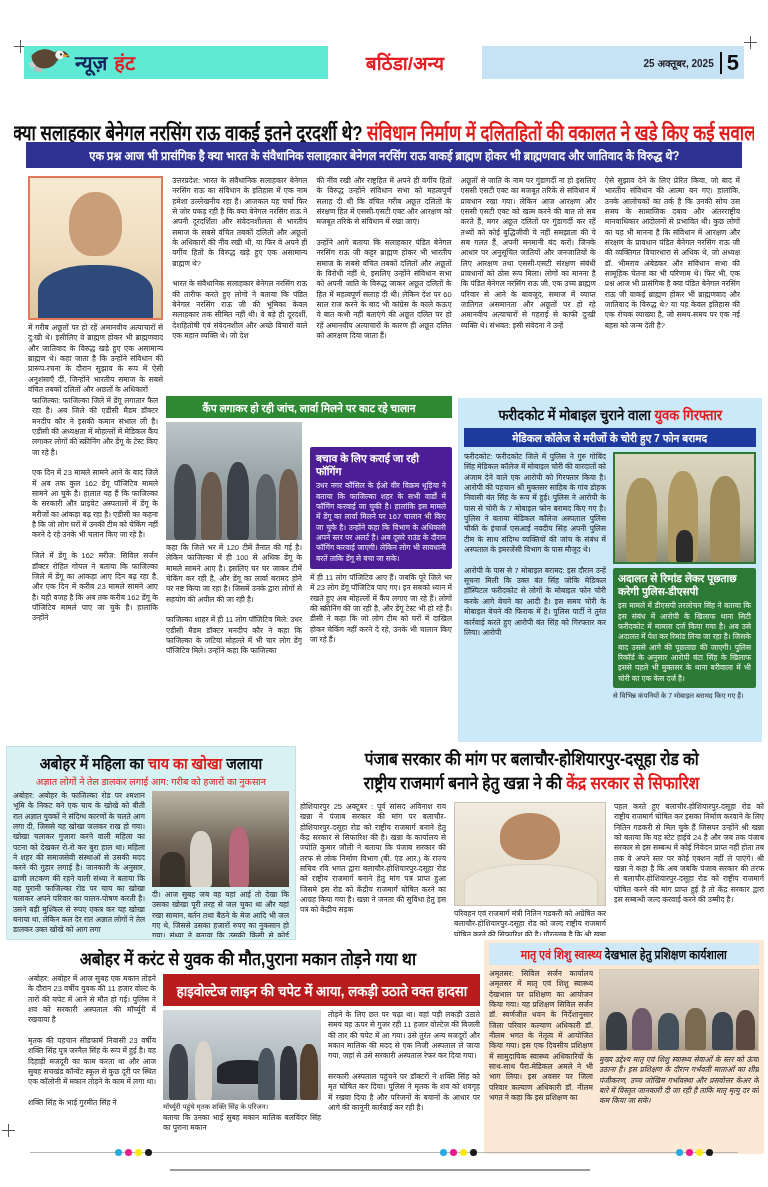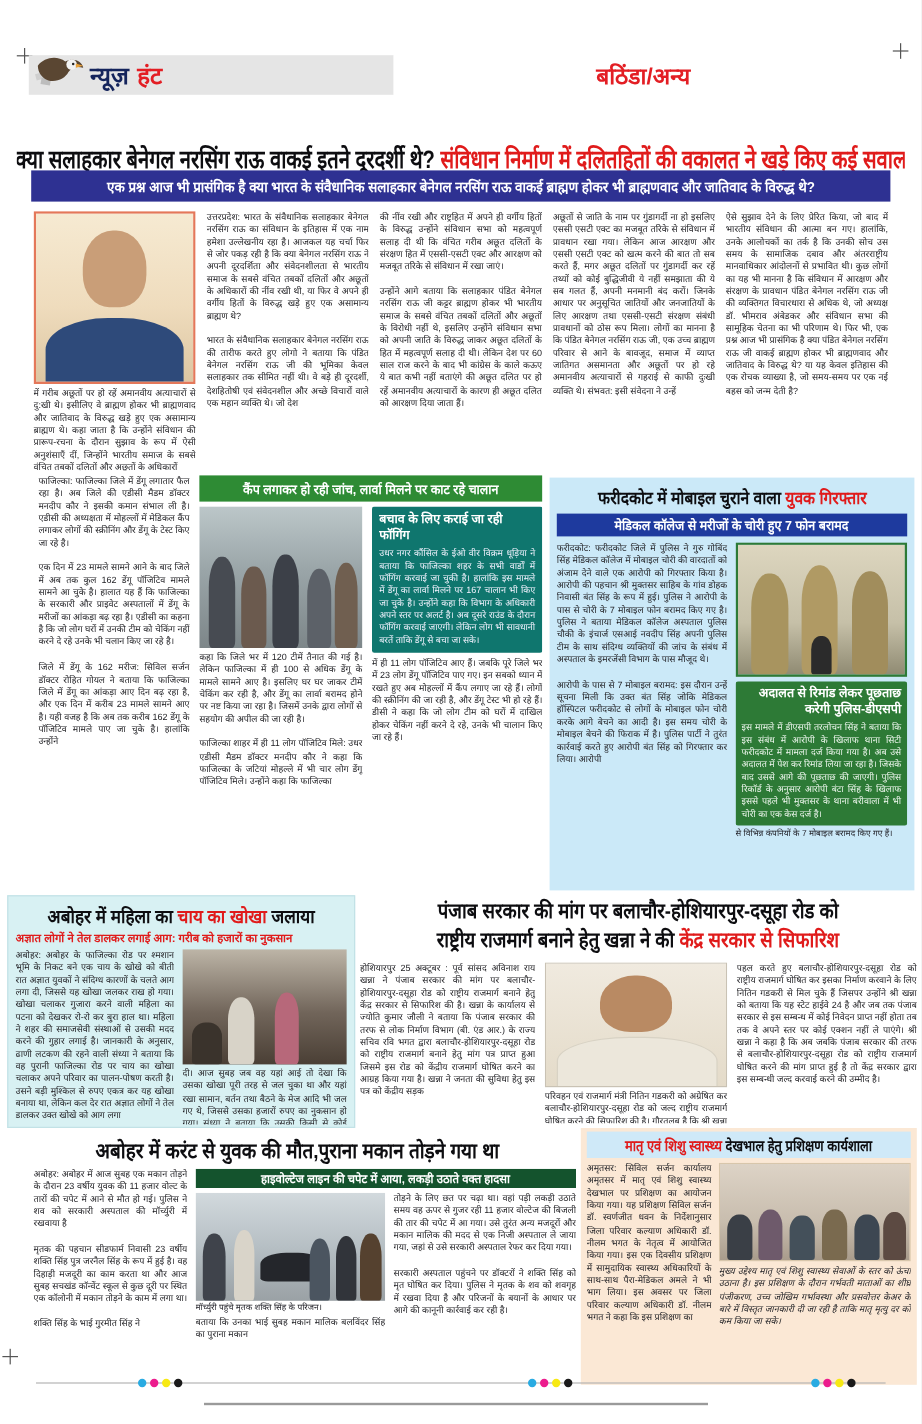--- a/index.html
+++ b/index.html
@@ -14,21 +14,21 @@
   
   .cross{position:absolute;width:13px;height:13px;}
   .cross::before{content:"";position:absolute;left:0;top:6px;width:13px;height:1px;background:#555;}
   .cross::after{content:"";position:absolute;left:6px;top:0;width:1px;height:13px;background:#555;}
   .regline{position:absolute;background:#b5b5b5;}
   .dots{position:absolute;display:flex;gap:3px;}
   .dot{width:7px;height:7px;border-radius:50%;}
   .dot.c{background:#29abe2}.dot.m{background:#ec1c8d}.dot.y{background:#f7e913}.dot.k{background:#1a1a1a}
   
   .masthead{position:absolute;left:24px;top:46px;width:720px;height:33px;display:flex;}
-  .mh-left{width:304px;background:#e5e5e5;display:flex;align-items:center;padding-left:4px;gap:3px;box-sizing:border-box;}
+  .mh-left{width:304px;background:#5eead4;display:flex;align-items:center;padding-left:4px;gap:3px;box-sizing:border-box;}
   .mh-center{flex:1;display:flex;align-items:center;justify-content:center;background:#fff;}
   .mh-right{width:262px;background:#c6e3f6;display:flex;align-items:center;justify-content:flex-end;padding-right:5px;gap:6px;box-sizing:border-box;}
   .paper1{font-size:20px;font-weight:900;color:#14245c;}
   .paper2{font-size:20px;font-weight:900;color:#e31e24;margin-left:4px;}
   .section-label{font-size:19px;font-weight:900;color:#e31e24;white-space:nowrap;}
   .mh-date{font-size:10px;font-weight:700;color:#23232a;}
   .mh-page{font-size:22px;font-weight:900;color:#101014;border-left:2px solid #101014;padding-left:5px;line-height:1;}
   
   .lead-headline{position:absolute;left:14px;top:84px;width:740px;height:54px;display:flex;align-items:center;justify-content:center;overflow:hidden;}
   .lead-headline .inner{white-space:nowrap;font-size:21px;font-weight:900;transform:scaleX(.80);transform-origin:center;}
@@ -50,46 +50,46 @@
   .fz-body{display:flex;gap:8px;height:312px;padding-left:26px;}
   .fz-col1{width:126px;overflow:hidden;flex:none;}
   .fz-right{flex:1;display:flex;flex-direction:column;overflow:hidden;}
   .green-bar{height:22px;background:#2e8b34;color:#fff;display:flex;align-items:center;justify-content:center;
      font-size:11px;font-weight:700;margin-bottom:4px;overflow:hidden;}
   .green-bar .inner{white-space:nowrap;transform:scaleX(.95);}
   .fz-cols{display:flex;gap:8px;flex:1;overflow:hidden;}
   .fz-col2{width:136px;overflow:hidden;flex:none;}
   .fz-col3{flex:1;overflow:hidden;}
   .ph-fazilka{height:118px;margin-bottom:3px;background:linear-gradient(180deg,#bcc7c9 0%,#9aa5a8 45%,#7d8689 100%);}
-  .blue-box{background:#0f766e;color:#fff;padding:5px 6px;border-radius:2px;margin-bottom:4px;}
+  .blue-box{background:#4c1d95;color:#fff;padding:5px 6px;border-radius:2px;margin-bottom:4px;margin-top:25px;}
   .blue-box .bx-title{font-size:10.5px;font-weight:800;line-height:1.25;margin-bottom:3px;}
   .blue-box .bx-body{font-size:7.5px;line-height:1.38;text-align:justify;white-space:pre-line;color:#f2f3ff;}
   
   .faridkot{position:absolute;left:458px;top:398px;width:304px;height:344px;background:#cbe9f8;
      padding:4px 6px;box-sizing:border-box;}
   .fk-headline{height:24px;display:flex;align-items:center;justify-content:center;overflow:hidden;}
   .fk-headline .inner{white-space:nowrap;font-size:14.5px;font-weight:900;transform:scaleX(.9);}
   .fk-strap{height:19px;background:#1e3a9e;color:#fff;display:flex;align-items:center;justify-content:center;
      font-size:11px;font-weight:700;margin:2px 0 5px;overflow:hidden;}
   .fk-strap .inner{white-space:nowrap;transform:scaleX(.95);}
   .fk-cols{display:flex;gap:7px;height:286px;overflow:hidden;}
   .fk-col1{width:142px;overflow:hidden;flex:none;}
   .fk-col2{flex:1;overflow:hidden;}
   .ph-faridkot{height:112px;border:2px solid #2d7a36;margin-bottom:4px;
      background:linear-gradient(180deg,#ddd6bf 0%,#c6c0a8 60%,#908b73 100%);}
   .green-box{background:#2d7a36;color:#fff;padding:4px 5px;border-radius:2px;}
-  .green-box .bx-title{font-size:10.5px;font-weight:800;line-height:1.25;margin-bottom:3px;text-align:right;}
+  .green-box .bx-title{font-size:10.5px;font-weight:800;line-height:1.25;margin-bottom:3px;}
   .green-box .bx-body{font-size:7.5px;line-height:1.38;text-align:justify;white-space:pre-line;color:#eef7ee;}
   .fk-caption{font-size:7px;color:#23232a;margin-top:3px;line-height:1.3;}
   
   .teastall{position:absolute;left:6px;top:746px;width:290px;height:194px;background:#d8f1f3;
      padding:3px 6px;box-sizing:border-box;border:1px solid #c2e2e6;}
   .ts-headline{height:25px;display:flex;align-items:center;justify-content:center;overflow:hidden;}
   .ts-headline .inner{white-space:nowrap;font-size:15.5px;font-weight:900;transform:scaleX(.92);}
-  .ts-strap{height:14px;text-align:left;font-size:9.5px;font-weight:700;color:#e01b1b;overflow:hidden;white-space:nowrap;}
+  .ts-strap{height:14px;text-align:center;font-size:9.5px;font-weight:400;color:#e01b1b;overflow:hidden;white-space:nowrap;}
   .ts-cols{display:flex;gap:7px;height:146px;overflow:hidden;margin-top:2px;}
   .ts-col1{width:132px;overflow:hidden;flex:none;}
   .ts-col2{flex:1;overflow:hidden;}
   .ph-teastall{height:96px;margin-bottom:3px;background:linear-gradient(180deg,#bdb5a7 0%,#71655a 55%,#4a3f35 100%);}
   
   .highway{position:absolute;left:300px;top:746px;width:464px;height:194px;}
   .hw-headline{height:52px;display:flex;flex-direction:column;align-items:center;justify-content:center;overflow:hidden;}
   .hw-line{white-space:nowrap;font-size:17.5px;font-weight:900;line-height:1.35;transform:scaleX(.88);}
   .hw-body{display:flex;gap:8px;margin-top:4px;height:134px;overflow:hidden;justify-content:center;}
   .hw-col1{width:146px;overflow:hidden;flex:none;}
@@ -99,22 +99,22 @@
      background:linear-gradient(180deg,#f0eadf 0%,#e4dbc9 100%);}
   .ph-khanna .bust-head{background:#b98a63;}
   .ph-khanna .bust-torso{background:#ece7db;border:1px solid #d8d2c4;}
   
   .electro{position:absolute;left:0;top:942px;width:480px;height:200px;}
   .el-headline{height:32px;display:flex;align-items:center;justify-content:center;overflow:hidden;padding-left:16px;}
   .el-headline .inner{white-space:nowrap;font-size:17.5px;font-weight:900;transform:scaleX(.9);}
   .el-body{display:flex;gap:7px;padding-left:28px;height:160px;overflow:hidden;}
   .el-col1{width:128px;overflow:hidden;flex:none;}
   .el-right{flex:1;display:flex;flex-direction:column;overflow:hidden;}
-  .maroon-bar{height:16px;background:#14532d;color:#fff;display:flex;align-items:center;justify-content:center;
-     font-size:10px;font-weight:700;margin-bottom:4px;overflow:hidden;}
+  .maroon-bar{height:32px;background:#b91c1c;color:#fff;display:flex;align-items:center;justify-content:center;
+     font-size:14px;font-weight:700;margin-bottom:4px;overflow:hidden;}
   .maroon-bar .inner{white-space:nowrap;transform:scaleX(.95);}
   .el-row{display:flex;gap:7px;flex:1;overflow:hidden;}
   .el-mid{width:158px;overflow:hidden;flex:none;}
   .el-col3{flex:1;overflow:hidden;}
   .ph-electro{height:90px;margin-bottom:2px;background:linear-gradient(180deg,#d2d9dd 0%,#b6bfc4 50%,#9aa1a5 100%);}
   .el-caption{font-size:7px;color:#23232a;line-height:1.3;margin-bottom:2px;}
   .car{position:absolute;bottom:18%;left:34%;width:34%;height:26%;background:#24262b;border-radius:40% 40% 12% 12%;}
   
   .workshop{position:absolute;left:484px;top:940px;width:280px;height:214px;background:#fbe8d5;
      padding:3px 5px;box-sizing:border-box;}
@@ -147,20 +147,24 @@
           <circle cx="36" cy="9" r="5" fill="#f2f2f2"></circle>
           <path d="M40 8 L47 10 L40 12 Z" fill="#e8a13a"></path>
           <circle cx="37.5" cy="8.5" r="1.2" fill="#222"></circle>
         </svg>
       </span>
       <span class="paper1">न्यूज़</span>
       <span class="paper2">हंट</span>
     </div>
     <div class="mh-center">
       <span class="section-label">बठिंडा/अन्य</span>
+    </div>
+    <div class="mh-right">
+      <span class="mh-date">25 अक्तूबर, 2025</span>
+      <span class="mh-page">5</span>
     </div>
   </header>
 
   <h1 class="lead-headline">
     <span class="inner">
       <span class="hl-black">क्या सलाहकार बेनेगल नरसिंग राऊ वाकई इतने दूरदर्शी थे? </span><span class="hl-red">संविधान निर्माण में दलितहितों की वकालत ने खड़े किए कई सवाल</span>
     </span>
   </h1>
   <div class="lead-strap">
     <span class="inner">एक प्रश्न आज भी प्रासंगिक है क्या भारत के संवैधानिक सलाहकार बेनेगल नरसिंग राऊ वाकई ब्राह्मण होकर भी ब्राह्मणवाद और जातिवाद के विरुद्ध थे?</span>

